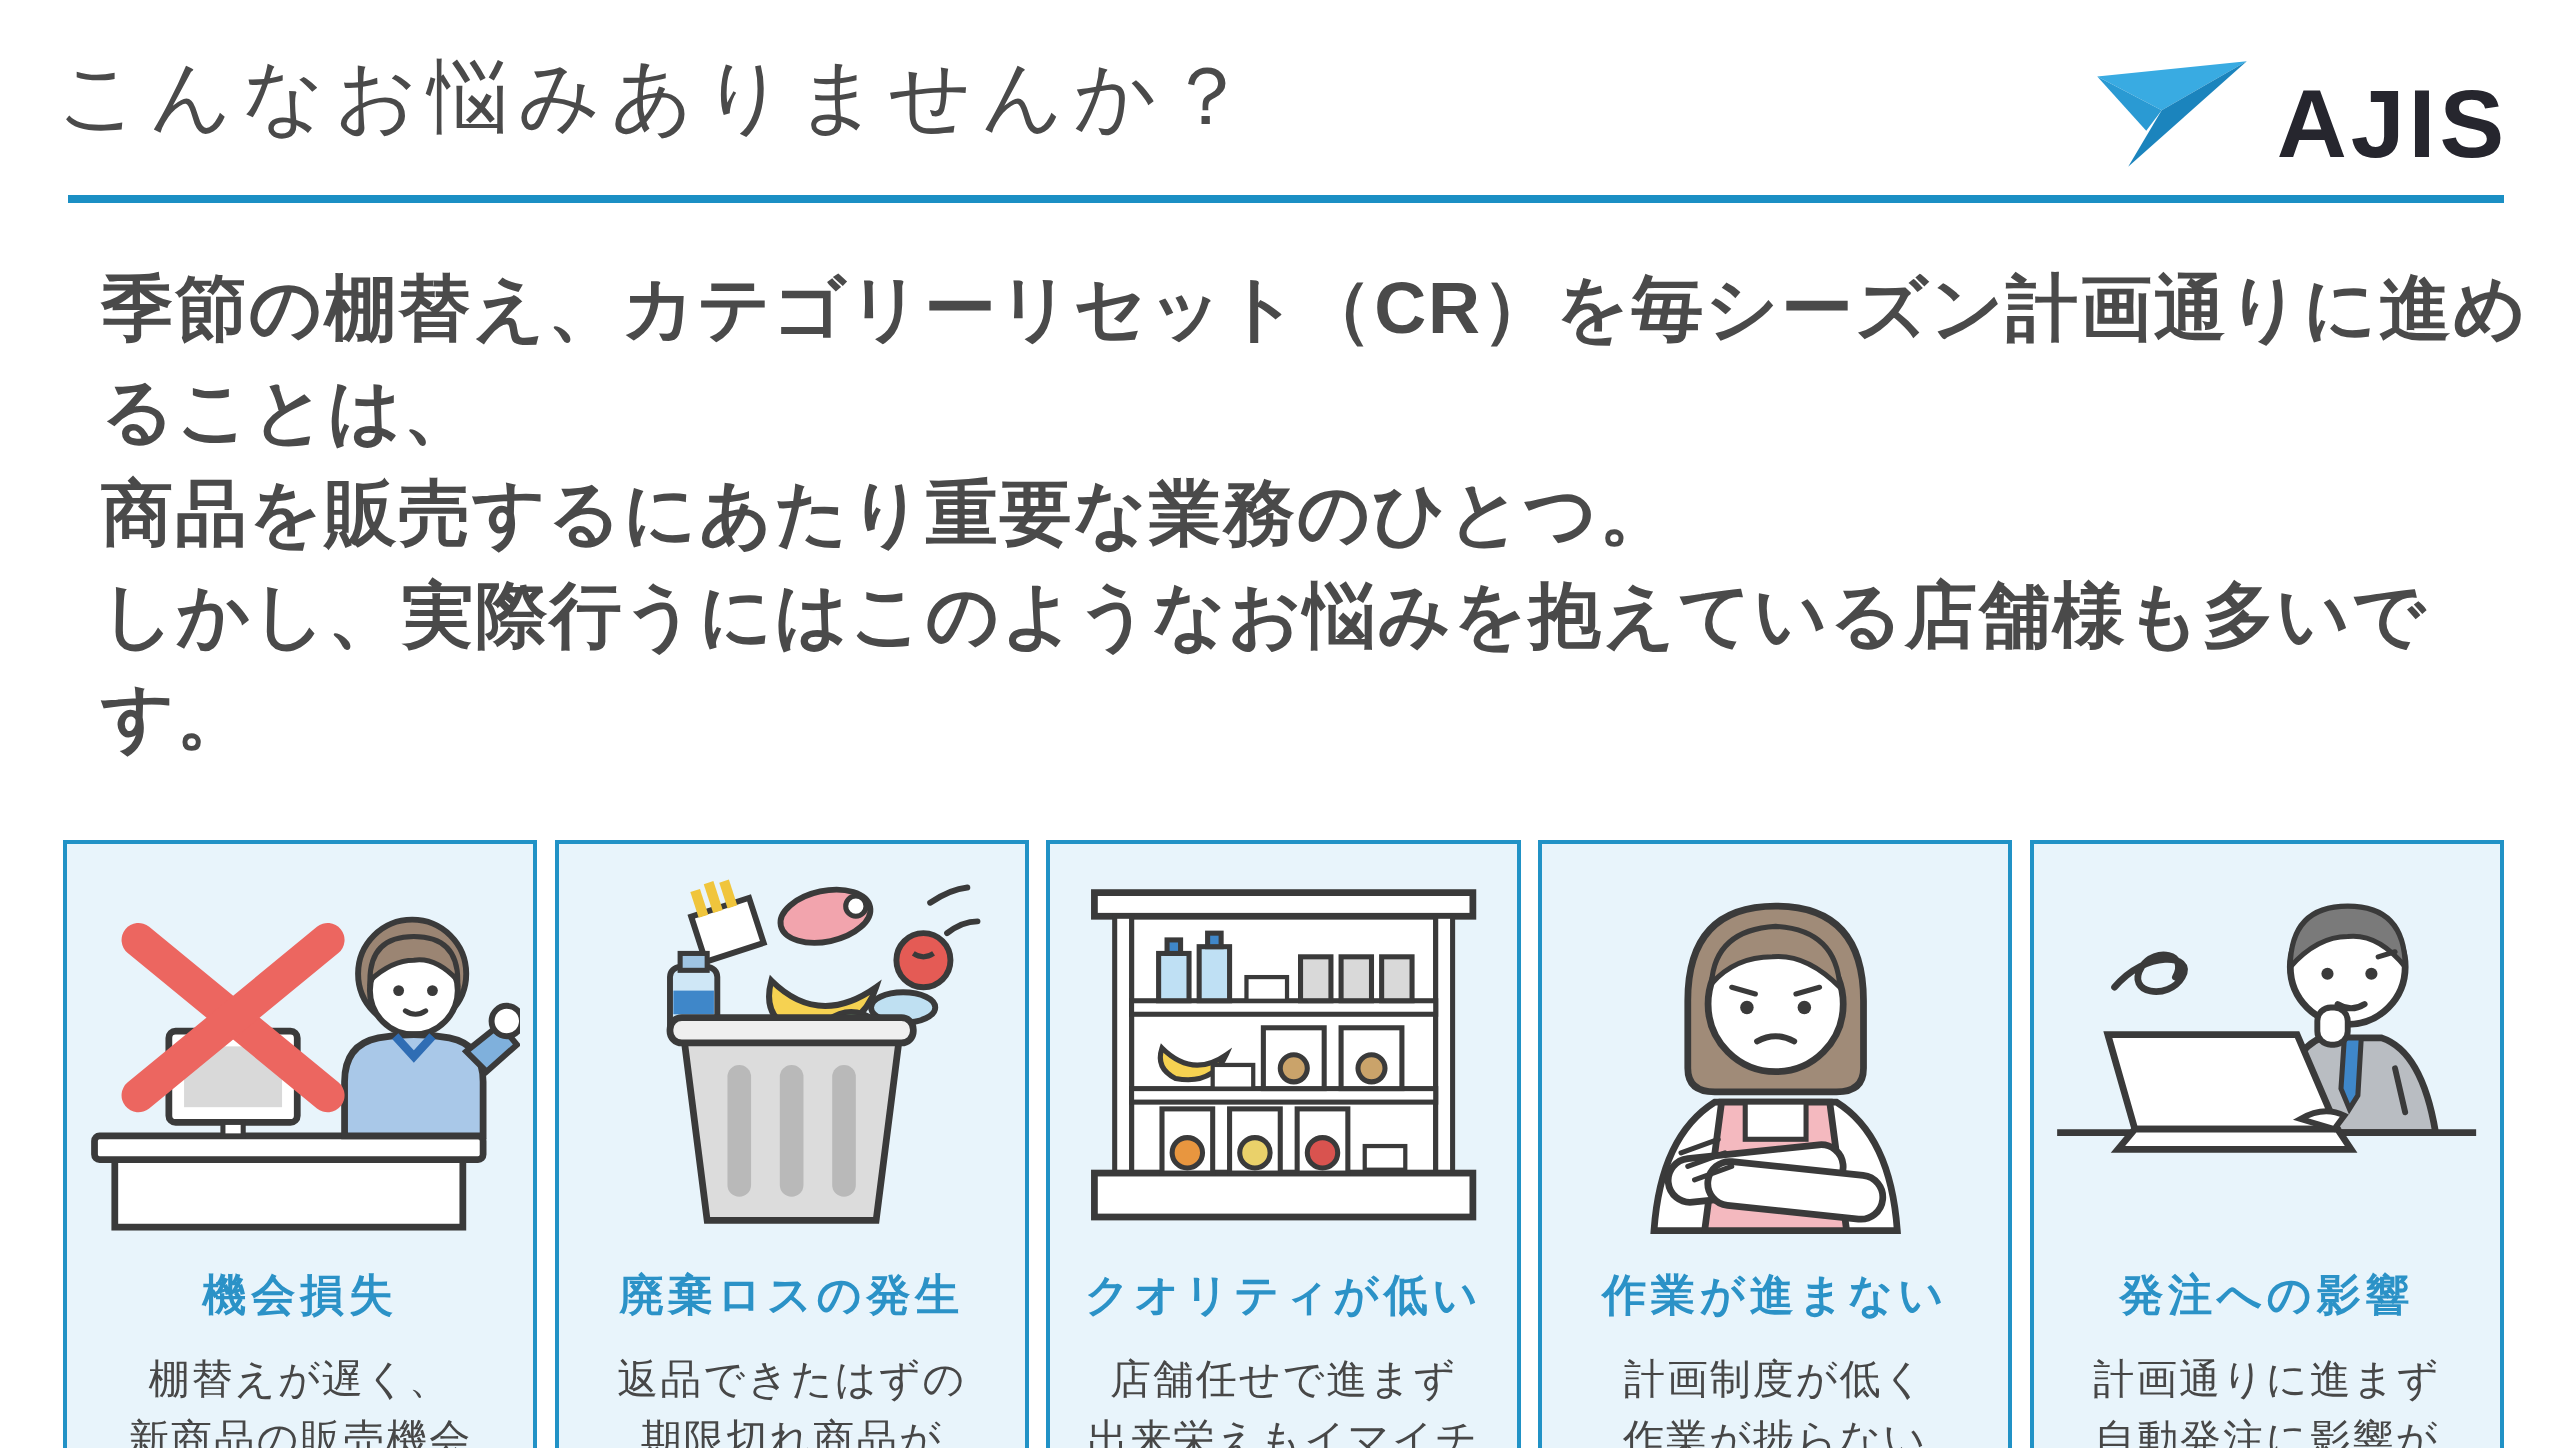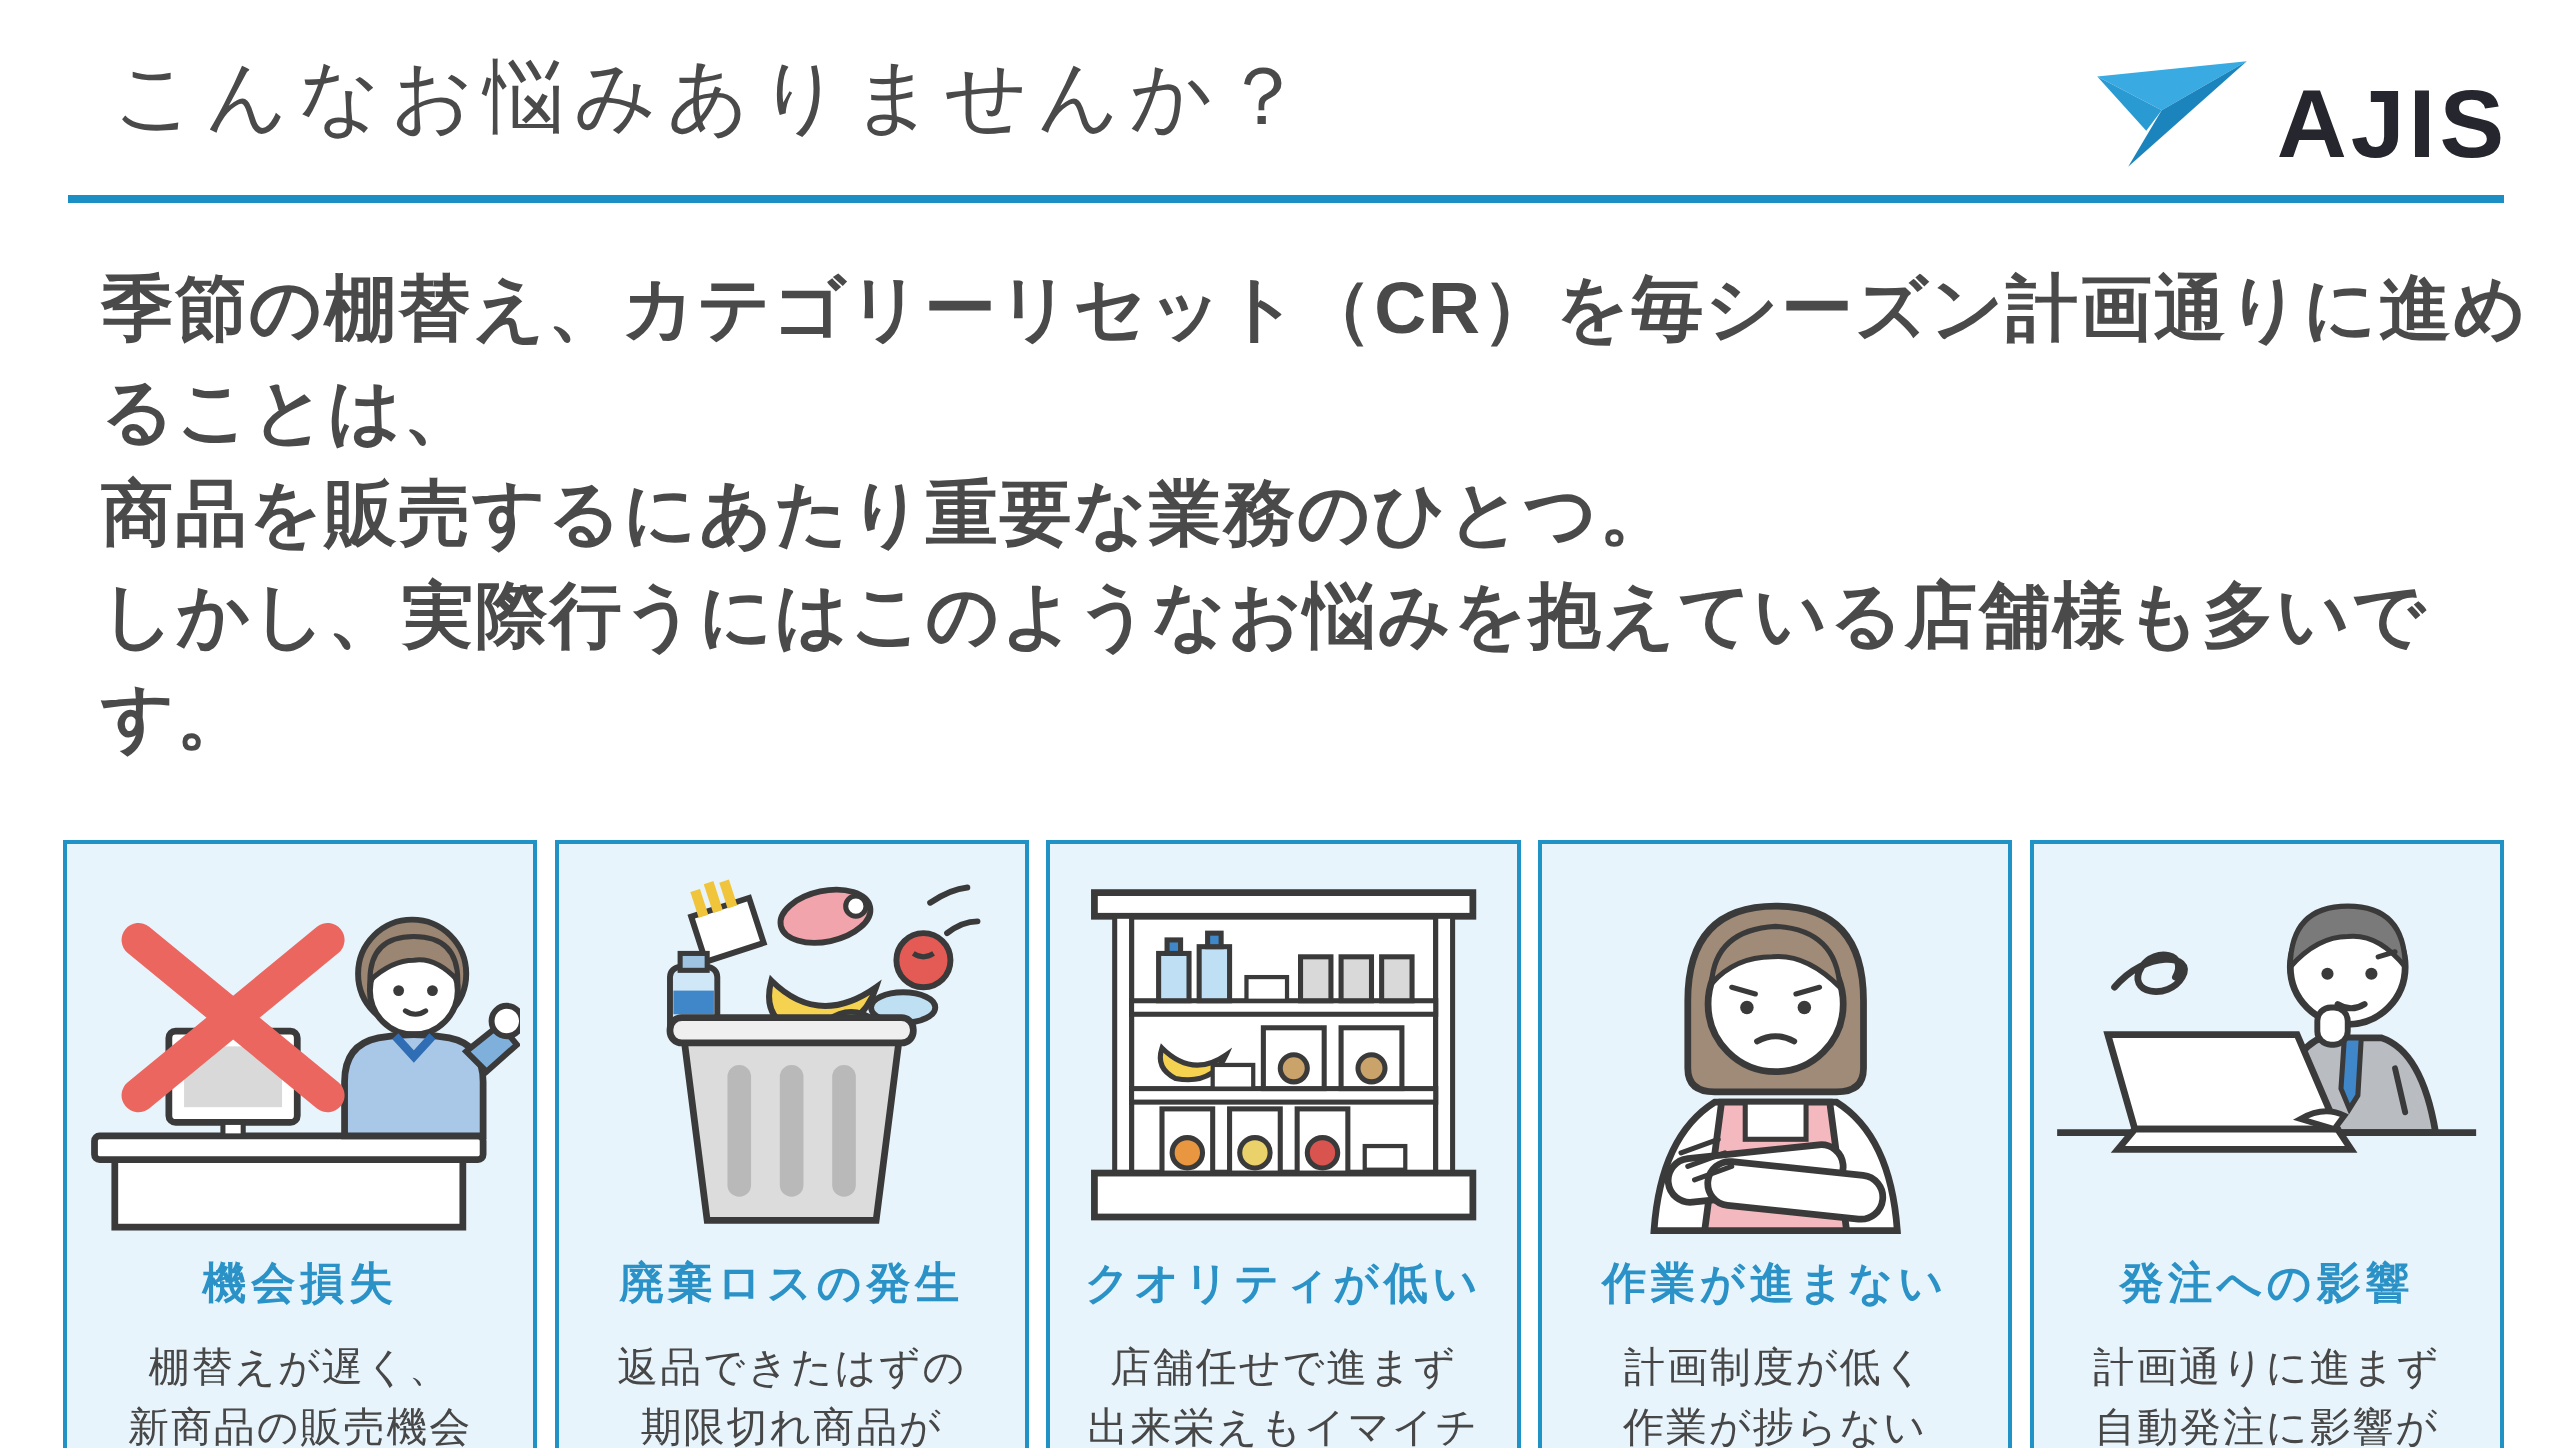--- a/index.html
+++ b/index.html
@@ -8,21 +8,21 @@
     width:2576px;height:1449px;
     background:#ffffff;
     font-family:"Liberation Sans","DejaVu Sans",sans-serif;
     color:#4a4a4a;
     overflow:hidden;
     box-sizing:border-box;
   }
   
   .header{
     display:flex;justify-content:space-between;align-items:flex-start;
-    padding:48px 68px 0 113px;
+    padding:48px 68px 0 57px;
   }
   .page-title{
     margin:0;
     font-size:81px;
     font-weight:500;
     letter-spacing:9.7px;
     color:#4a4a4a;
     line-height:1.2;
   }
   .logo{display:flex;align-items:flex-end;gap:17.4px;margin-top:7.7px;}
@@ -69,21 +69,21 @@
   }
   .illus{
     height:375px;
     width:100%;
     display:flex;
     align-items:center;
     justify-content:center;
   }
   .illus svg{height:100%;max-width:100%;}
   .card-title{
-    margin:13px 0 0;
+    margin:25px 0 0;
     font-size:44px;
     font-weight:700;
     letter-spacing:4.8px;
     color:#2b92c7;
     text-align:center;
     line-height:1.2;
   }
   .card-body{
     margin:29px 0 0;
     font-size:41px;

